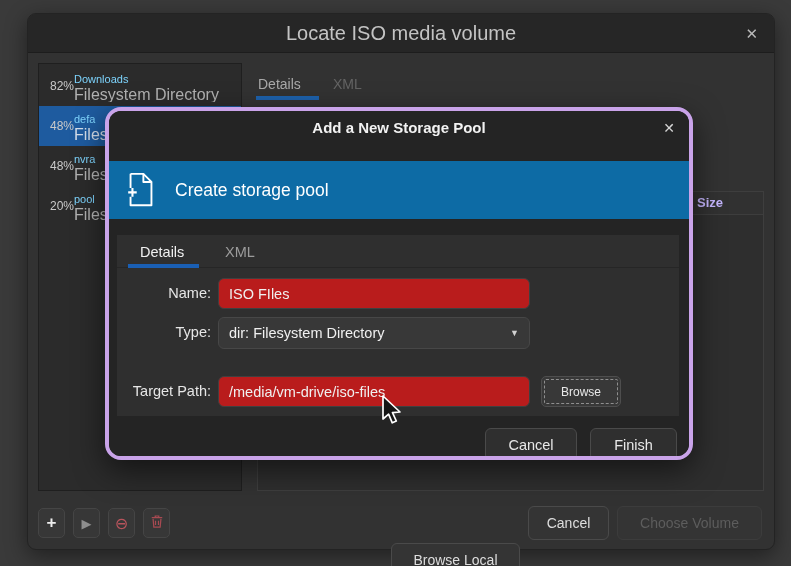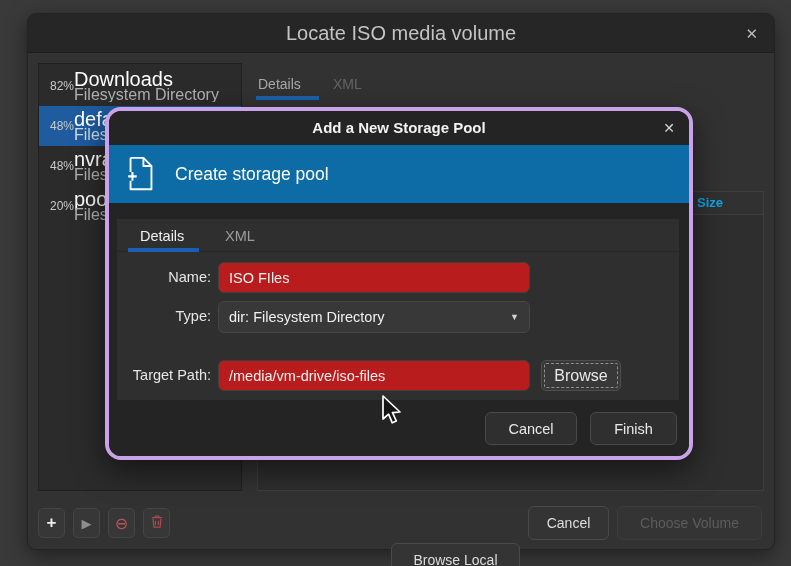--- a/index.html
+++ b/index.html
@@ -17,34 +17,34 @@
   .mw-close { position:absolute; right:16px; top:0; line-height:39px; font-size:15px;
     color:#b9b9b9; cursor:default; }
 
   
   .pool-list { position:absolute; left:10px; top:49px; width:204px; height:428px;
     background:#2b2b2b; border:1px solid #1f1f1f; padding-top:2px; }
   .pool-item { display:flex; align-items:center; height:40px; padding-left:3px; }
   .pool-item.selected { background:#1e5b9f; }
   .pct { flex:none; width:32px; text-align:right; font-size:12px; color:#c9c9c9; }
   .pool-text { display:flex; flex-direction:column; overflow:hidden; white-space:nowrap; }
-  .pool-name { font-size:20px; color:#ffffff; line-height:18px; }
+  .pool-name { font-size:11px; color:#7dd3fc; line-height:18px; }
   .pool-type { font-size:16px; color:#b2b2b2; line-height:14px; }
   .selected .pool-type { color:#d3ddea; }
 
   
   .right-pane { position:absolute; left:221px; top:47px; width:520px; height:431px; }
   .bg-tab { position:absolute; font-size:14px; }
   .bg-tab-details { left:9px; top:15px; color:#a9a9a9; }
   .bg-tab-xml { left:84px; top:15px; color:#646464; }
   .bg-tab-underline { position:absolute; left:7px; top:35px; width:63px; height:4px; background:#1d61ab; }
   .volume-table { position:absolute; left:8px; top:130px; width:507px; height:300px;
     background:#2e2e2e; border:1px solid #3e3e3e; }
   .vt-header { position:relative; height:23px; background:#313131; border-bottom:1px solid #3d3d3d; }
-  .vt-size { position:absolute; left:439px; top:3px; font-size:13px; font-weight:bold; color:#0ea5e9; }
+  .vt-size { position:absolute; left:439px; top:3px; font-size:13px; font-weight:bold; color:#c4b5fd; }
 
   
   .mw-toolbar { position:absolute; left:10px; top:494px; display:flex; gap:8px; }
   .tool-btn { width:27px; height:30px; background:#373737; border:1px solid #454545; border-radius:5px;
     display:flex; align-items:center; justify-content:center; color:#ececec; }
   .tool-btn.add { font-size:17px; font-weight:bold; }
   .tool-btn.start { color:#8e8e8e; font-size:13px; }
   .tool-btn.stop { color:#b8545c; font-size:16px; }
   .tool-btn.del svg { width:14px; height:15px; stroke:#a84a52; }
 
@@ -53,21 +53,21 @@
     border:1px solid #4a4a4a; border-radius:6px; color:#dedede; font-size:14px;
     text-align:center; display:flex; align-items:center; justify-content:center; }
   .btn-browse-local { left:363px; width:129px;margin-top:37px; }
   .btn-mw-cancel { left:500px; width:81px; }
   .btn-choose { left:589px; width:145px; color:#5d5d5d; border-color:#3c3c3c; }
 
   
   .dialog { position:absolute; left:105px; top:107px; width:588px; height:353px;
     background:#242424; border:4px solid #c9a3e9; border-radius:16px; overflow:hidden;
     box-shadow:0 10px 30px rgba(0,0,0,.55); }
-  .dlg-titlebar { position:relative; height:34px; background:#242424; }
+  .dlg-titlebar { position:relative; height:50px; background:#242424; }
   .dlg-title { text-align:center; line-height:34px; font-size:15px; font-weight:bold; color:#f2f2f2; }
   .dlg-close { position:absolute; right:14px; top:0; line-height:34px; font-size:14px; color:#d6d6d6; }
   .dlg-banner { height:58px; background:#0d6ba5; display:flex; align-items:center; padding-left:13px; }
   .banner-icon svg { width:38px; height:40px; display:block; }
   .banner-label { margin-left:15px; font-size:17.5px; color:#ffffff; }
   .dlg-body { position:relative; height:253px; background:#242424; }
 
   .dlg-panel { position:absolute; left:8px; top:16px; width:562px; height:181px; background:#2f2f2f; }
   .dlg-tabs { position:relative; height:33px; border-bottom:1px solid #262626; }
   .dlg-tab-details { position:absolute; left:23px; top:9px; font-size:14.5px; color:#f0f0f0; }
@@ -76,21 +76,21 @@
 
   .form-label { position:absolute; left:0; width:94px; text-align:right; font-size:14.5px; color:#e6e6e6; }
   .text-input { position:absolute; left:101px; width:312px; height:31px; background:#b91c1c;
     border:1px solid #404040; border-radius:6px; color:#f0f0f0; font-size:14.5px;
     font-family:"Liberation Sans","DejaVu Sans",sans-serif; padding:0 10px; outline:none; }
   .dropdown { position:absolute; left:101px; width:312px; height:32px; background:#383838;
     border:1px solid #474747; border-radius:6px; display:flex; align-items:center;
     padding:0 10px; color:#f0f0f0; font-size:14.5px;gap:18px; }
   .dropdown .caret { margin-left:auto; font-size:9px; color:#d2d2d2; }
   .btn-browse { position:absolute; left:424px; width:80px; height:31px; background:#383838;
-    border:1px solid #4e4e4e; border-radius:5px; color:#e8e8e8; font-size:16px;
+    border:1px solid #4e4e4e; border-radius:5px; color:#e8e8e8; font-size:12px;
     display:flex; align-items:center; justify-content:center;
     outline:1px dashed #8f8f8f; outline-offset:-4px; }
 
   .dlg-btn { position:absolute; top:209px; height:33px; background:#2f2f2f;
     border:1px solid #4a4a4a; border-radius:6px; color:#e8e8e8; font-size:14.5px;
     display:flex; align-items:center; justify-content:center; }
   .btn-dlg-cancel { left:376px; width:92px; }
   .btn-dlg-finish { left:481px; width:87px; }
 
   .cursor { position:absolute; left:381px; top:395px; z-index:50; }

